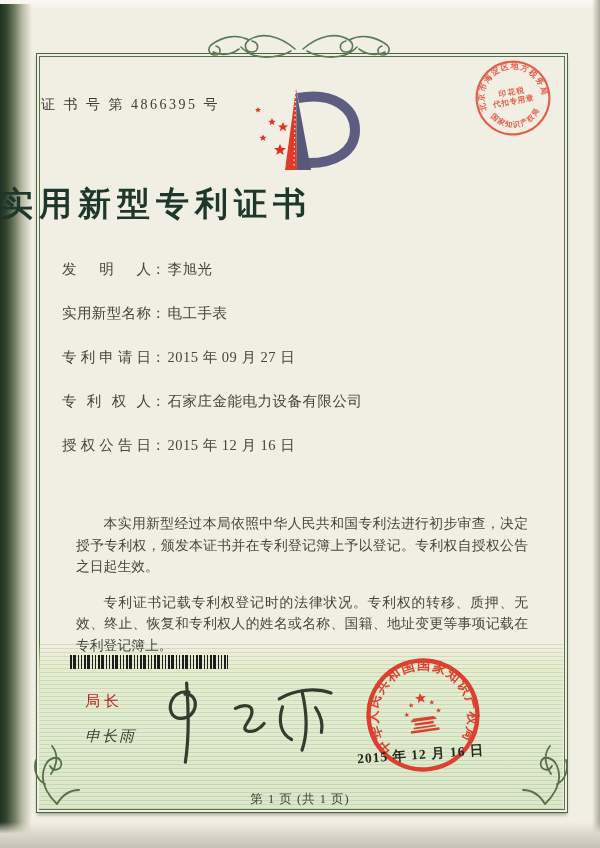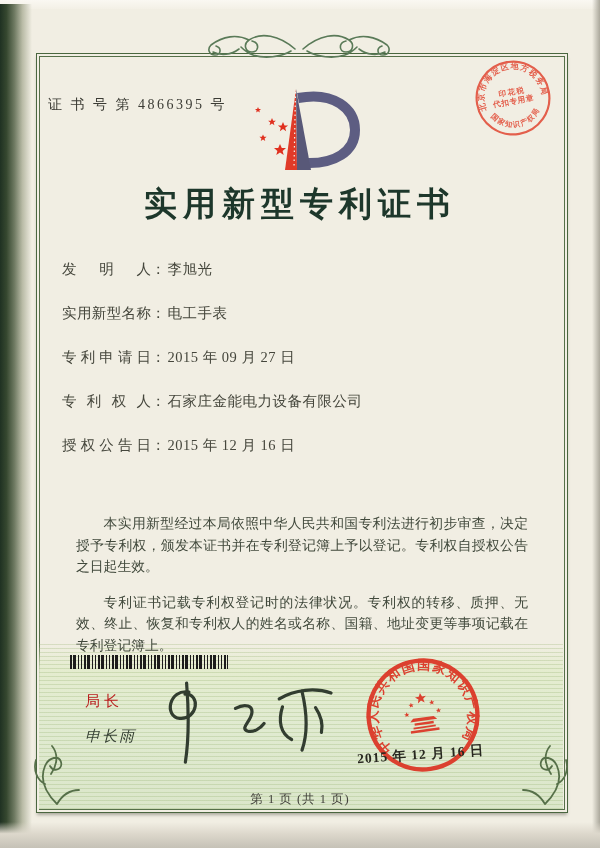--- a/index.html
+++ b/index.html
@@ -18,25 +18,25 @@
   .frame{position:absolute;left:36px;top:53px;width:530px;height:758px;border:1px solid #4a663f;
     box-shadow:0 3px 3px -1px rgba(60,60,50,.38);}
   .frame-inner{position:absolute;left:2px;top:2px;right:2px;bottom:2px;border:1px solid #567049;}
 
   
   .green-band{position:absolute;left:39px;top:643px;width:524px;height:166px;
     background:
       repeating-linear-gradient(0deg,rgba(139,170,99,.26) 0 1px,rgba(0,0,0,0) 1px 4px),
       linear-gradient(180deg,rgba(226,236,203,0) 0%,rgba(226,236,203,.85) 16%,#e1ebd1 45%,#dbe6ca 100%);}
 
-  .cert-no{position:absolute;left:48px;top:96px;font-size:14px;letter-spacing:2.5px;color:#3b3b34;}
+  .cert-no{position:absolute;left:41px;top:96px;font-size:14px;letter-spacing:2.5px;color:#3b3b34;}
 
   .logo{position:absolute;left:238px;top:84px;width:140px;height:95px;}
 
-  .title{position:absolute;left:0;top:182px;width:600px;text-align:center;
+  .title{position:absolute;left:0;top:182px;width:600px;text-align:left;
     font-size:33px;font-weight:700;letter-spacing:6px;color:#1d372b;}
 
   .fields{position:absolute;left:62px;top:258px;width:470px;}
   .row{height:22px;line-height:22px;margin-bottom:22px;font-size:14.5px;color:#45463c;white-space:nowrap;}
   .flabel{display:inline-block;width:89px;text-align:justify;text-align-last:justify;vertical-align:top;}
   .fcolon{display:inline-block;margin-right:2px;}
   .fvalue{letter-spacing:.5px;}
 
   .bodytext{position:absolute;left:62px;top:499px;width:480px;font-size:13.8px;line-height:21.5px;
     color:#41493c;text-align:justify;}

